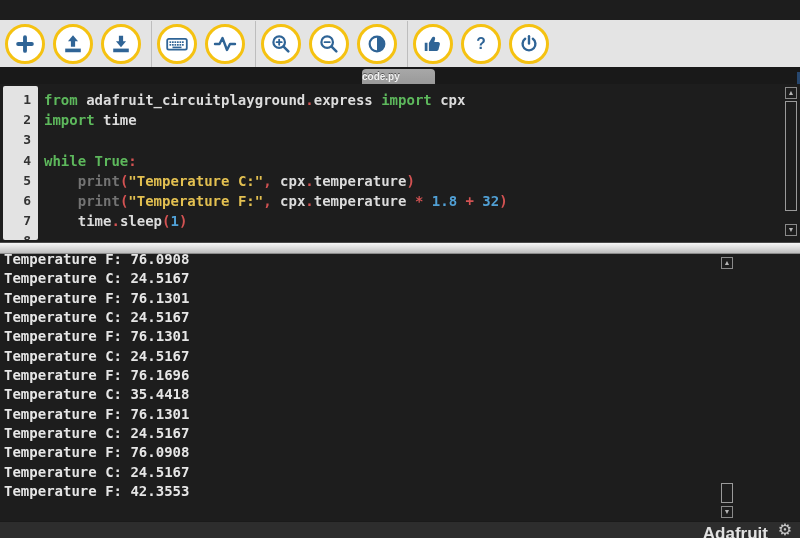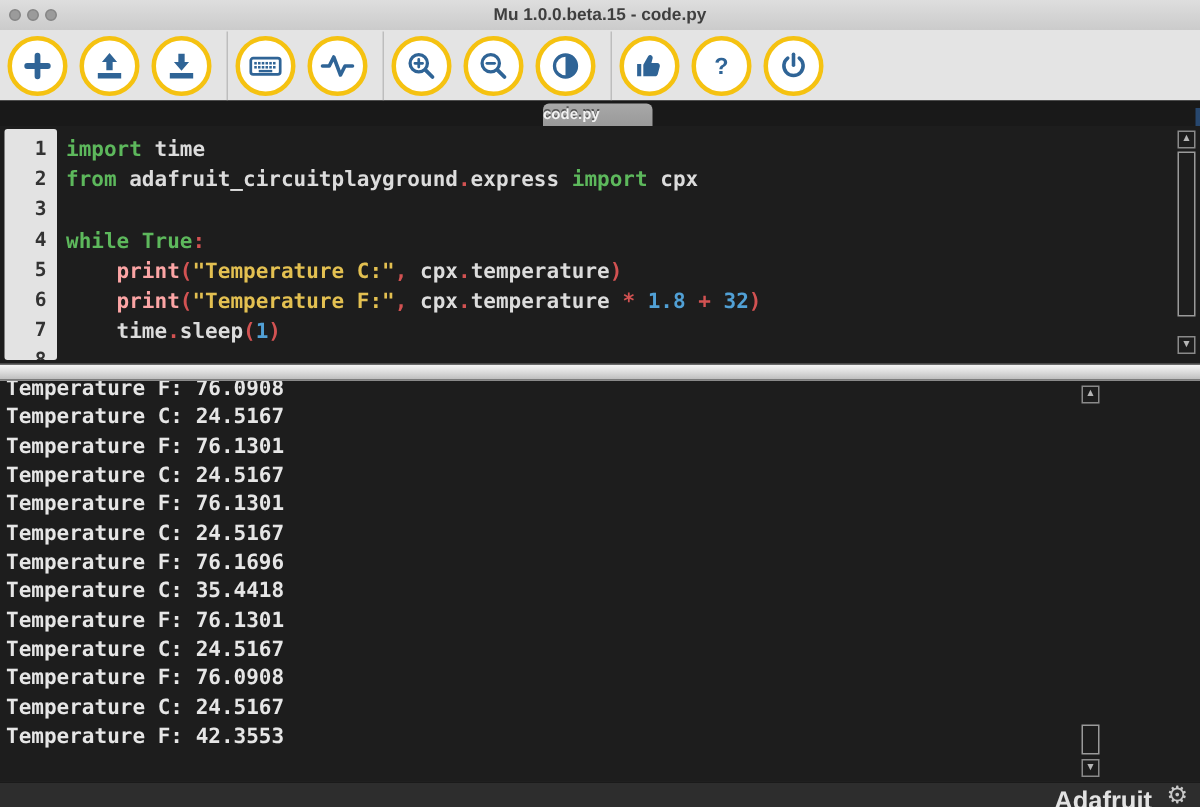--- a/index.html
+++ b/index.html
@@ -32,21 +32,21 @@
   
   .editor{position:absolute;top:84px;left:0;width:800px;height:156px;background:#1d1d1d;overflow:hidden;}
   .gutter{position:absolute;left:3px;top:2px;width:35px;height:154px;background:#e3e3e3;border-radius:2px;
     overflow:hidden;}
   .gnum{height:20.2px;line-height:20.2px;text-align:right;padding-right:7px;
     font-family:"DejaVu Sans Mono",monospace;font-size:13px;font-weight:bold;color:#333;}
   .gutter-inner{padding-top:4px;}
   .code{position:absolute;left:44px;top:6px;right:20px;}
   .cline{height:20.2px;line-height:20.2px;white-space:pre;
     font-family:"DejaVu Sans Mono",monospace;font-size:14px;font-weight:bold;}
-  .tk-kw{color:#5db85c}.tk-fn{color:#fca5a5}.tk-st{color:#e3c051}
+  .tk-kw{color:#5db85c}.tk-fn{color:#737373}.tk-st{color:#e3c051}
   .tk-nu{color:#51a0d5}.tk-pu{color:#d25252}.tk-pl{color:#dcdcdc}
 
   
   .sbox{position:absolute;width:12px;height:12px;border:1px solid #8a8a8a;box-sizing:border-box;
     color:#b5b5b5;font-size:7px;line-height:10px;text-align:center;background:#1d1d1d;cursor:pointer;}
   .sthumb{position:absolute;width:12px;border:1px solid #9a9a9a;box-sizing:border-box;background:#1d1d1d;cursor:pointer;}
 
   
   .splitter{position:absolute;top:242px;left:0;width:800px;height:12px;
     background:linear-gradient(#f7f7f7,#d9d9d9 55%,#bdbdbd);border-top:1px solid #4a4a4a;
@@ -63,28 +63,20 @@
     border-top:1px solid #1a1a1a;box-sizing:border-box;}
   .mode{position:absolute;right:32px;top:2px;font-size:17px;font-weight:bold;color:#e2e2e2;}
   .gear{position:absolute;right:8px;top:-2px;font-size:16px;color:#c9c9c9;cursor:pointer;
     font-family:"DejaVu Sans",sans-serif;}
 </style>
 </head>
 <body>
 
 <div class="window">
 
-  <div class="titlebar">
-    <div class="lights">
-      <span class="light"></span>
-      <span class="light"></span>
-      <span class="light"></span>
-    </div>
-    <div class="wtitle">Mu 1.0.0.beta.15 - code.py</div>
-  </div>
 
   <div class="toolbar">
       <div class="tbtn" title="New">
         <span>
           <svg width="22" height="22" viewBox="0 0 24 24">
             <path d="M12 4.5v15M4.5 12h15" stroke="#2f6496" stroke-width="4.2" stroke-linecap="round" fill="none"></path>
           </svg>
         </span>
       </div>
       <div class="tbtn" title="Load">
@@ -199,22 +191,22 @@
           <div class="gnum">2</div>
           <div class="gnum">3</div>
           <div class="gnum">4</div>
           <div class="gnum">5</div>
           <div class="gnum">6</div>
           <div class="gnum">7</div>
           <div class="gnum">8</div>
         </div>
     </div>
     <div class="code">
+        <div class="cline"><span class="tk-kw">from</span><span class="tk-pl"> adafruit_circuitplayground</span><span class="tk-pu">.</span><span class="tk-pl">express</span><span class="tk-kw"> import</span><span class="tk-pl"> cpx</span></div>
         <div class="cline"><span class="tk-kw">import</span><span class="tk-pl"> time</span></div>
-        <div class="cline"><span class="tk-kw">from</span><span class="tk-pl"> adafruit_circuitplayground</span><span class="tk-pu">.</span><span class="tk-pl">express</span><span class="tk-kw"> import</span><span class="tk-pl"> cpx</span></div>
         <div class="cline">&nbsp;</div>
         <div class="cline"><span class="tk-kw">while True</span><span class="tk-pu">:</span></div>
         <div class="cline"><span class="tk-pl">    </span><span class="tk-fn">print</span><span class="tk-pu">(</span><span class="tk-st">"Temperature C:"</span><span class="tk-pu">,</span><span class="tk-pl"> cpx</span><span class="tk-pu">.</span><span class="tk-pl">temperature</span><span class="tk-pu">)</span></div>
         <div class="cline"><span class="tk-pl">    </span><span class="tk-fn">print</span><span class="tk-pu">(</span><span class="tk-st">"Temperature F:"</span><span class="tk-pu">,</span><span class="tk-pl"> cpx</span><span class="tk-pu">.</span><span class="tk-pl">temperature </span><span class="tk-pu">* </span><span class="tk-nu">1.8 </span><span class="tk-pu">+ </span><span class="tk-nu">32</span><span class="tk-pu">)</span></div>
         <div class="cline"><span class="tk-pl">    time</span><span class="tk-pu">.</span><span class="tk-pl">sleep</span><span class="tk-pu">(</span><span class="tk-nu">1</span><span class="tk-pu">)</span></div>
         <div class="cline">&nbsp;</div>
       </div>
     <div class="sbox" style="right:3px;top:3px;">▲</div>
     <div class="sthumb" style="right:3px;top:17px;height:110px;"></div>
     <div class="sbox" style="right:3px;bottom:4px;">▼</div>

